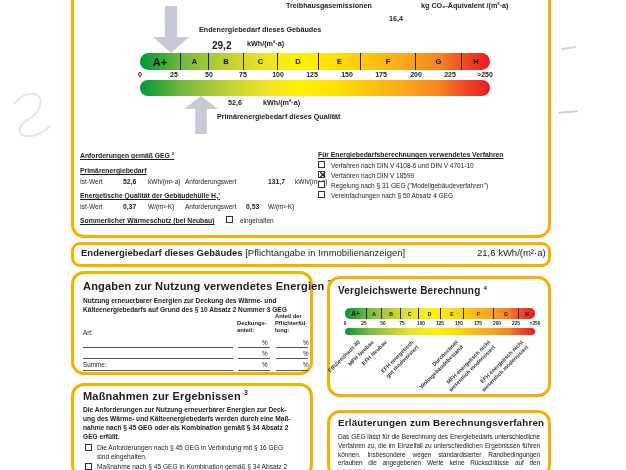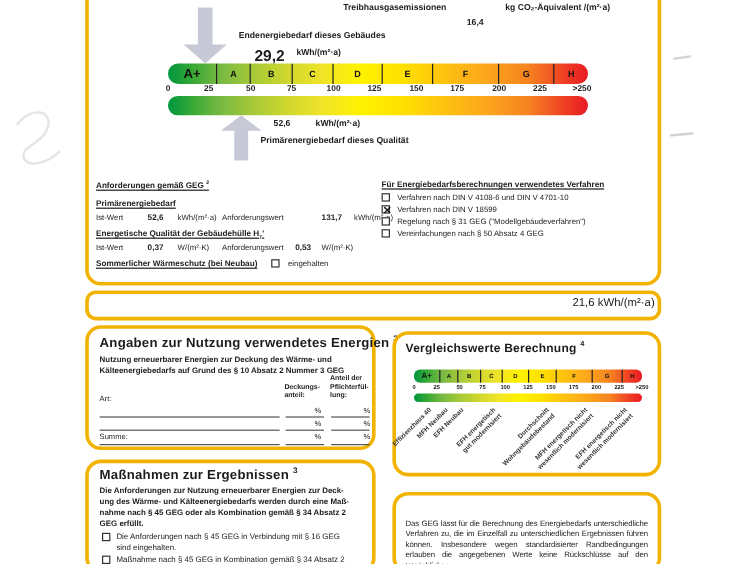--- a/index.html
+++ b/index.html
@@ -43,21 +43,21 @@
   <div class="box" style="left:71px;top:-16px;width:480px;height:254px;"></div>
 
   <span class="t b" style="left:286px;top:2px;font-size:7.2px;">Treibhausgasemissionen</span>
   <span class="t b" style="left:389px;top:15px;font-size:7.2px;">16,4</span>
   <span class="t b" style="left:421px;top:2px;font-size:7.2px;">kg CO₂-Äquivalent /(m²·a)</span>
 
   <div class="arrow" style="left:153px;top:6px;width:36px;height:47px;
        clip-path:polygon(33% 0,67% 0,67% 66%,100% 66%,50% 100%,0 66%,33% 66%);"></div>
 
   <span class="t b" style="left:199px;top:26px;font-size:7.2px;">Endenergiebedarf dieses Gebäudes</span>
-  <span class="t b" style="left:212px;top:40px;font-size:13px;">29,2</span>
+  <span class="t b" style="left:212px;top:40px;font-size:10px;">29,2</span>
   <span class="t b" style="left:247px;top:40px;font-size:7.2px;">kWh/(m²·a)</span>
 
   <div class="bar" style="left:140px;top:53px;width:350px;height:17px;">
     <div class="seg big" style="width:41px;">A+</div>
     <div class="seg" style="width:28px;">A</div>
     <div class="seg" style="width:35px;">B</div>
     <div class="seg" style="width:34px;">C</div>
     <div class="seg" style="width:41px;">D</div>
     <div class="seg" style="width:42px;">E</div>
     <div class="seg" style="width:55px;">F</div>
@@ -112,20 +112,21 @@
   <span class="cb" style="left:318px;top:161px;"></span>
   <span class="t" style="left:331px;top:162px;font-size:6.5px;">Verfahren nach DIN V 4108-6 und DIN V 4701-10</span>
   <span class="cb" style="left:318px;top:171px;">✕</span>
   <span class="t" style="left:331px;top:172px;font-size:6.5px;">Verfahren nach DIN V 18599</span>
   <span class="cb" style="left:318px;top:181px;"></span>
   <span class="t" style="left:331px;top:182px;font-size:6.5px;">Regelung nach § 31 GEG ("Modellgebäudeverfahren")</span>
   <span class="cb" style="left:318px;top:191px;"></span>
   <span class="t" style="left:331px;top:192px;font-size:6.5px;">Vereinfachungen nach § 50 Absatz 4 GEG</span>
 
   <div class="box" style="left:71px;top:242px;width:480px;height:25px;border-radius:9px;"></div>
+  <span class="t" style="left:81px;top:248px;font-size:9.5px;"><span class="b">Endenergiebedarf dieses Gebäudes</span><span> [Pflichtangabe in Immobilienanzeigen]</span></span>
   <span class="t" style="left:477px;top:248px;font-size:9.5px;">21,6 kWh/(m²·a)</span>
 
   <div class="box" style="left:71px;top:271px;width:242px;height:104px;"></div>
   <span class="t h1" style="left:83px;top:280px;"><span>Angaben zur Nutzung verwendetes Energien</span> <sup>3</sup></span>
   <span class="t b pre" style="left:83px;top:297px;font-size:6.6px;line-height:1.35;white-space:pre;">Nutzung erneuerbarer Energien zur Deckung des Wärme- und
 Kälteenergiebedarfs auf Grund des § 10 Absatz 2 Nummer 3 GEG</span>
   <span class="t" style="left:83px;top:330px;font-size:6.3px;">Art:</span>
   <span class="t b" style="left:237px;top:320px;font-size:5.8px;white-space:pre;line-height:1.25;">Deckungs-
 anteil:</span>
   <span class="t b" style="left:275px;top:313px;font-size:5.8px;white-space:pre;line-height:1.25;">Anteil der
@@ -198,20 +199,21 @@
   <span class="cmp-label" style="right:216px;top:339px;">EFH energetisch
 gut modernisiert</span>
   <span class="cmp-label" style="right:171px;top:339px;">Durchschnitt
 Wohngebäudebestand</span>
   <span class="cmp-label" style="right:139px;top:339px;">MFH energetisch nicht
 wesentlich modernisiert</span>
   <span class="cmp-label" style="right:106px;top:339px;">EFH energetisch nicht
 wesentlich modernisiert</span>
 
   <div class="box" style="left:327px;top:410px;width:224px;height:68px;"></div>
+  <span class="t h2" style="left:338px;top:418px;font-size:9.8px;">Erläuterungen zum Berechnungsverfahren</span>
   <div style="position:absolute;left:338px;top:433px;width:202px;font-size:6.5px;line-height:1.35;
        text-align:justify;letter-spacing:-0.1px;">Das GEG lässt für die Berechnung des Energiebedarfs unterschiedliche Verfahren zu, die im Einzelfall zu unterschiedlichen Ergebnissen führen können. Insbesondere wegen standardisierter Randbedingungen erlauben die angegebenen Werte keine Rückschlüsse auf den tatsächlichen</div>
 
   <div class="artifact" style="left:561px;top:47px;width:15px;height:2px;transform:rotate(-8deg);"></div>
   <div class="artifact" style="left:558px;top:111px;width:20px;height:2px;transform:rotate(-5deg);background:#cfd1d6;"></div>
   <svg style="position:absolute;left:6px;top:86px;" width="60" height="55" viewBox="0 0 60 55">
     <path d="M8 18 C 20 2, 38 6, 34 20 C 30 34, 10 36, 14 46 C 18 54, 34 50, 44 40" stroke="#e3e5e9" fill="none" stroke-width="2"></path>
   </svg>
 
 </div>

